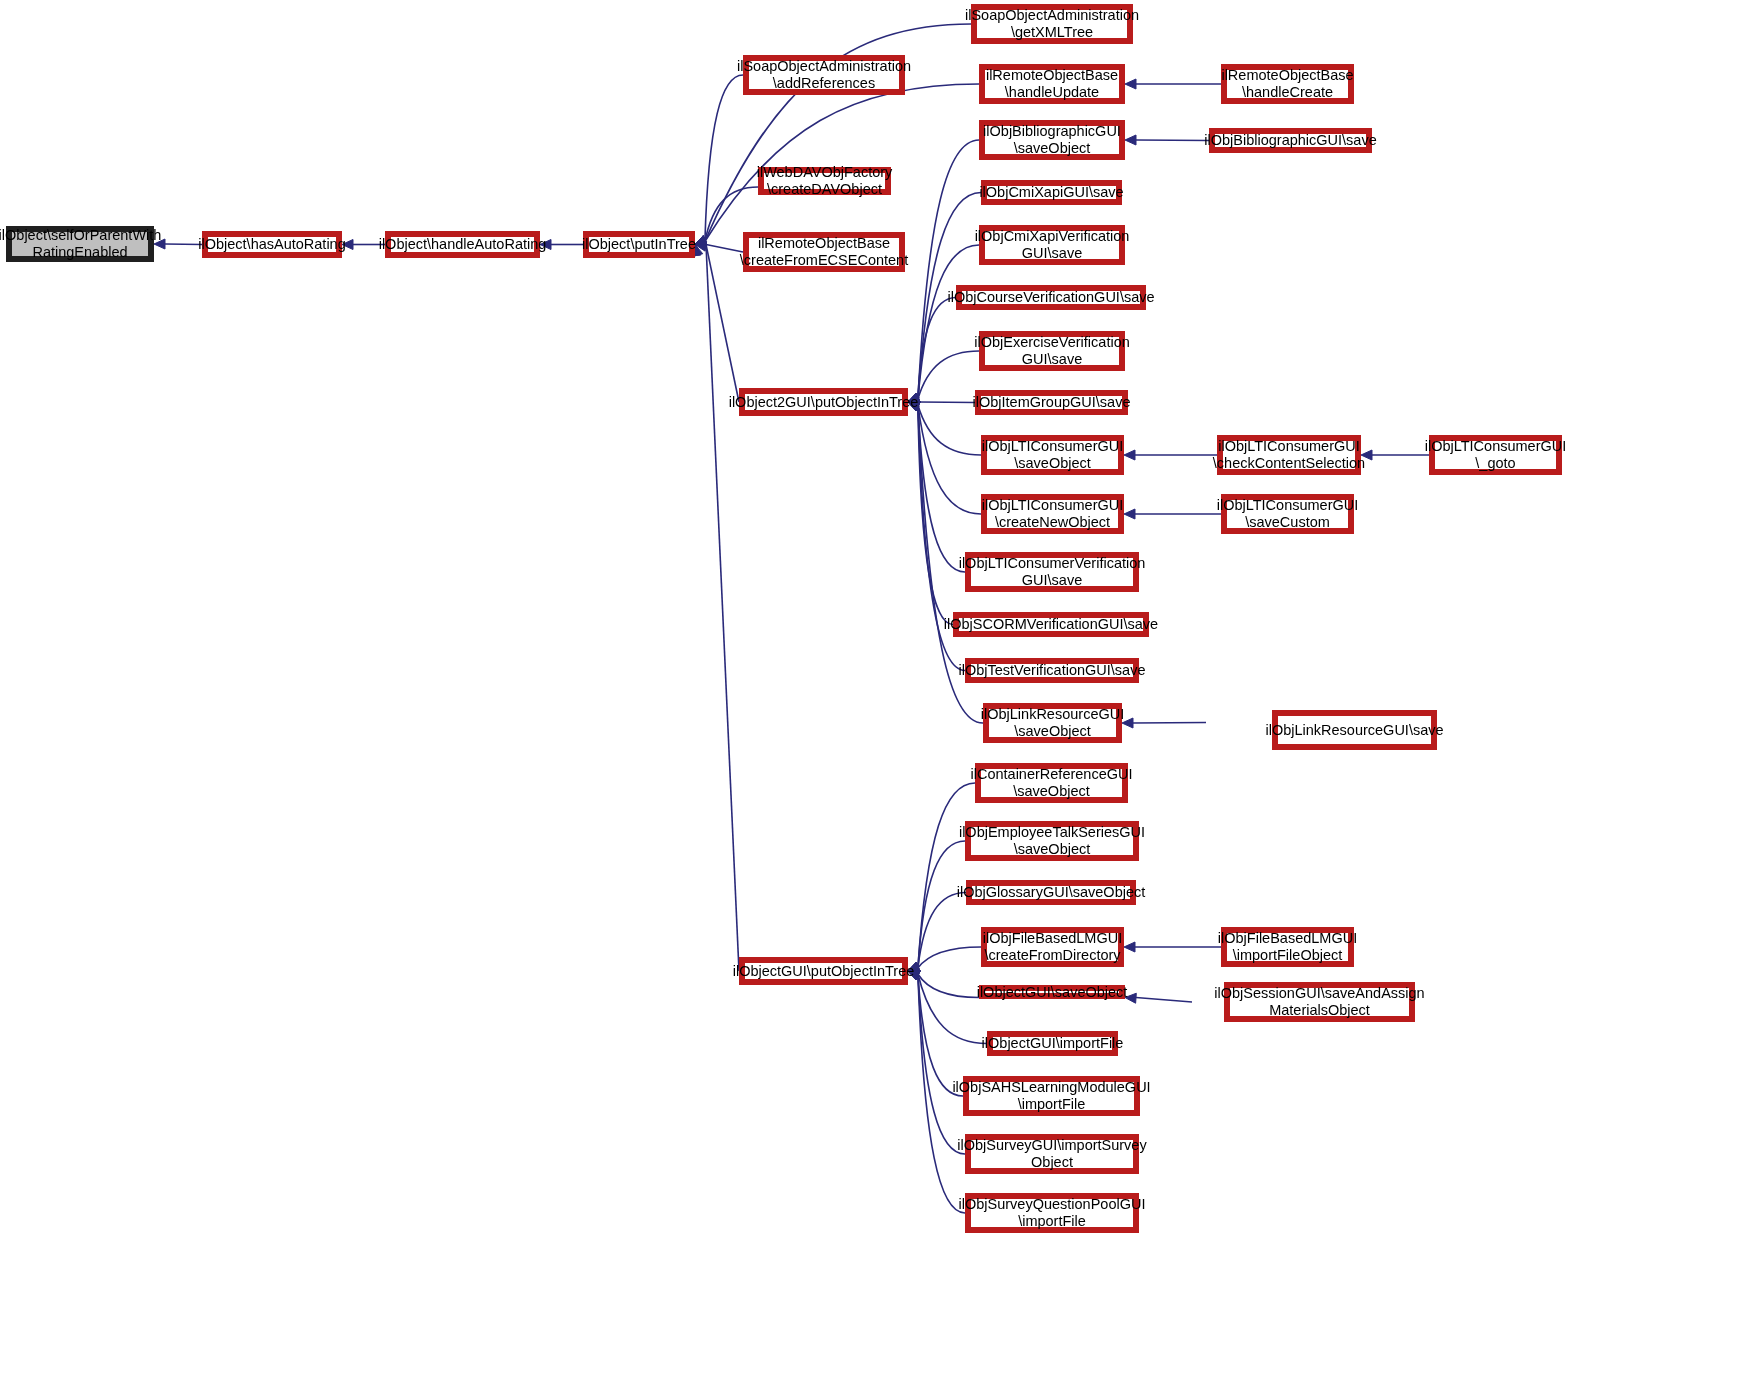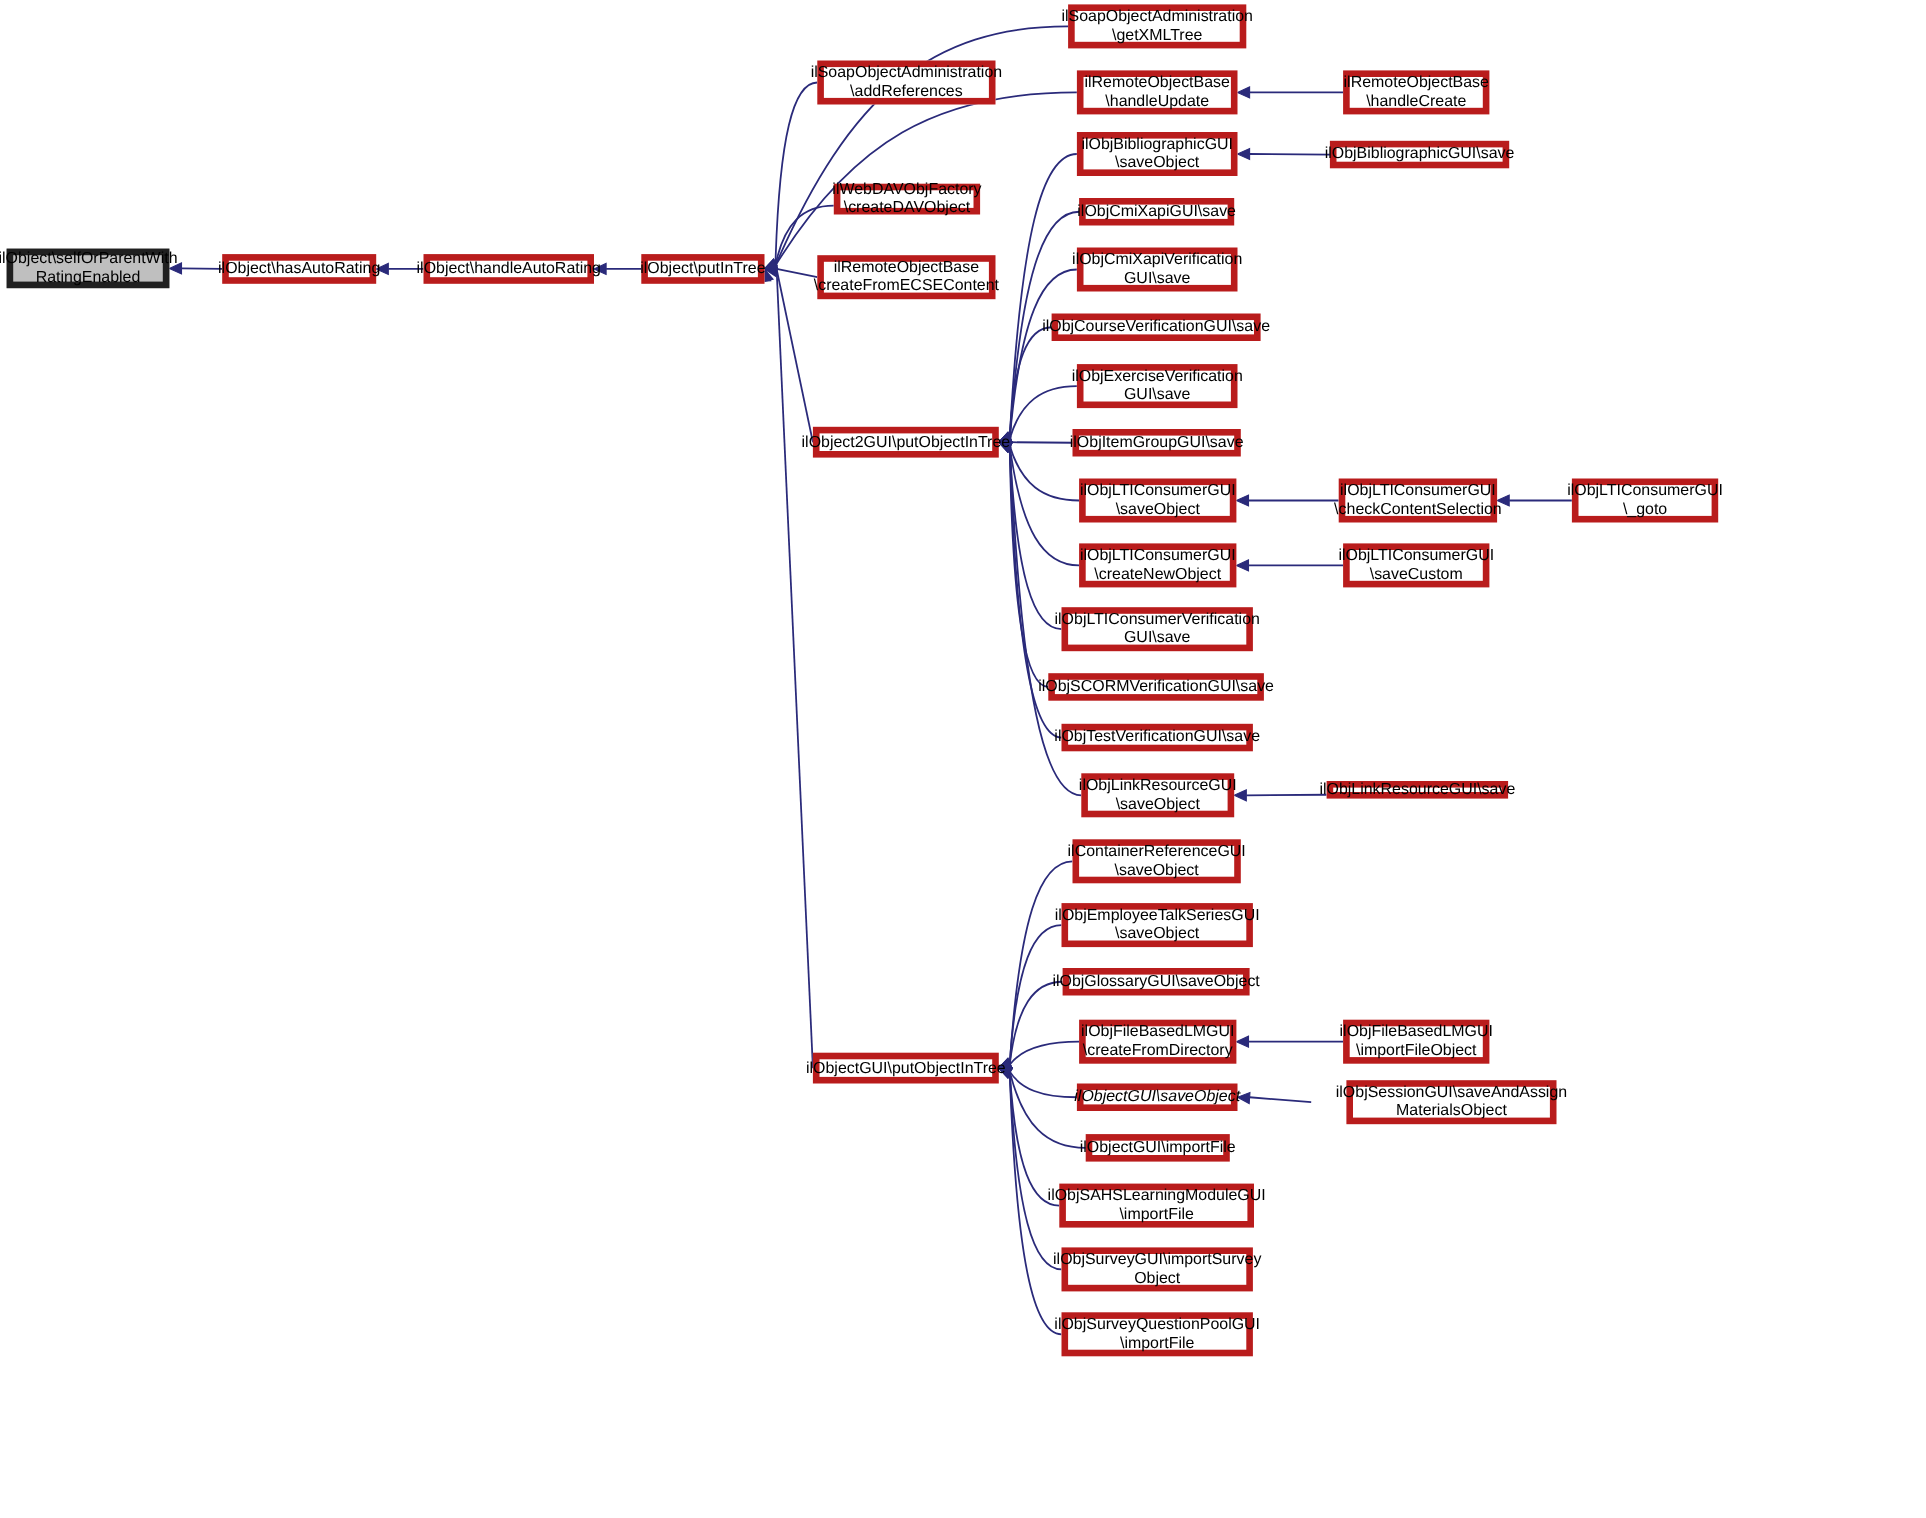--- a/index.html
+++ b/index.html
@@ -239,32 +239,32 @@
       <div class="node" style="left: 981px; top: 494px; width: 143px; height: 40px;">ilObjLTIConsumerGUI
 \createNewObject</div>
       <div class="node" style="left: 1221px; top: 494px; width: 133px; height: 40px;">ilObjLTIConsumerGUI
 \saveCustom</div>
       <div class="node" style="left: 965px; top: 552px; width: 174px; height: 40px;">ilObjLTIConsumerVerification
 GUI\save</div>
       <div class="node" style="left: 953px; top: 612px; width: 196px; height: 25px;">ilObjSCORMVerificationGUI\save</div>
       <div class="node" style="left: 965px; top: 658px; width: 174px; height: 25px;">ilObjTestVerificationGUI\save</div>
       <div class="node" style="left: 983px; top: 703px; width: 139px; height: 40px;">ilObjLinkResourceGUI
 \saveObject</div>
-      <div class="node" style="left: 1206px; top: 710px; width: 165px; height: 16px;">ilObjLinkResourceGUI\save</div>
+      <div class="node" style="left: 1272px; top: 710px; width: 165px; height: 40px;">ilObjLinkResourceGUI\save</div>
       <div class="node" style="left: 975px; top: 763px; width: 153px; height: 40px;">ilContainerReferenceGUI
 \saveObject</div>
       <div class="node" style="left: 965px; top: 821px; width: 174px; height: 40px;">ilObjEmployeeTalkSeriesGUI
 \saveObject</div>
       <div class="node" style="left: 966px; top: 880px; width: 170px; height: 25px;">ilObjGlossaryGUI\saveObject</div>
       <div class="node" style="left: 981px; top: 927px; width: 143px; height: 40px;">ilObjFileBasedLMGUI
 \createFromDirectory</div>
       <div class="node" style="left: 1221px; top: 927px; width: 133px; height: 40px;">ilObjFileBasedLMGUI
 \importFileObject</div>
       <div class="node" style="left: 739px; top: 957px; width: 169px; height: 28px;">ilObjectGUI\putObjectInTree</div>
-      <div class="node" style="left: 979px; top: 985px; width: 146px; height: 25px; font-style: italic;">ilObjectGUI\saveObject</div>
+      <div class="node" style="left: 979px; top: 985px; width: 146px; height: 14px;">ilObjectGUI\saveObject</div>
       <div class="node" style="left: 1224px; top: 982px; width: 191px; height: 40px;">ilObjSessionGUI\saveAndAssign
 MaterialsObject</div>
       <div class="node" style="left: 987px; top: 1031px; width: 131px; height: 25px;">ilObjectGUI\importFile</div>
       <div class="node" style="left: 963px; top: 1076px; width: 177px; height: 40px;">ilObjSAHSLearningModuleGUI
 \importFile</div>
       <div class="node" style="left: 965px; top: 1134px; width: 174px; height: 40px;">ilObjSurveyGUI\importSurvey
 Object</div>
       <div class="node" style="left: 965px; top: 1193px; width: 174px; height: 40px;">ilObjSurveyQuestionPoolGUI
 \importFile</div>
     </div>

